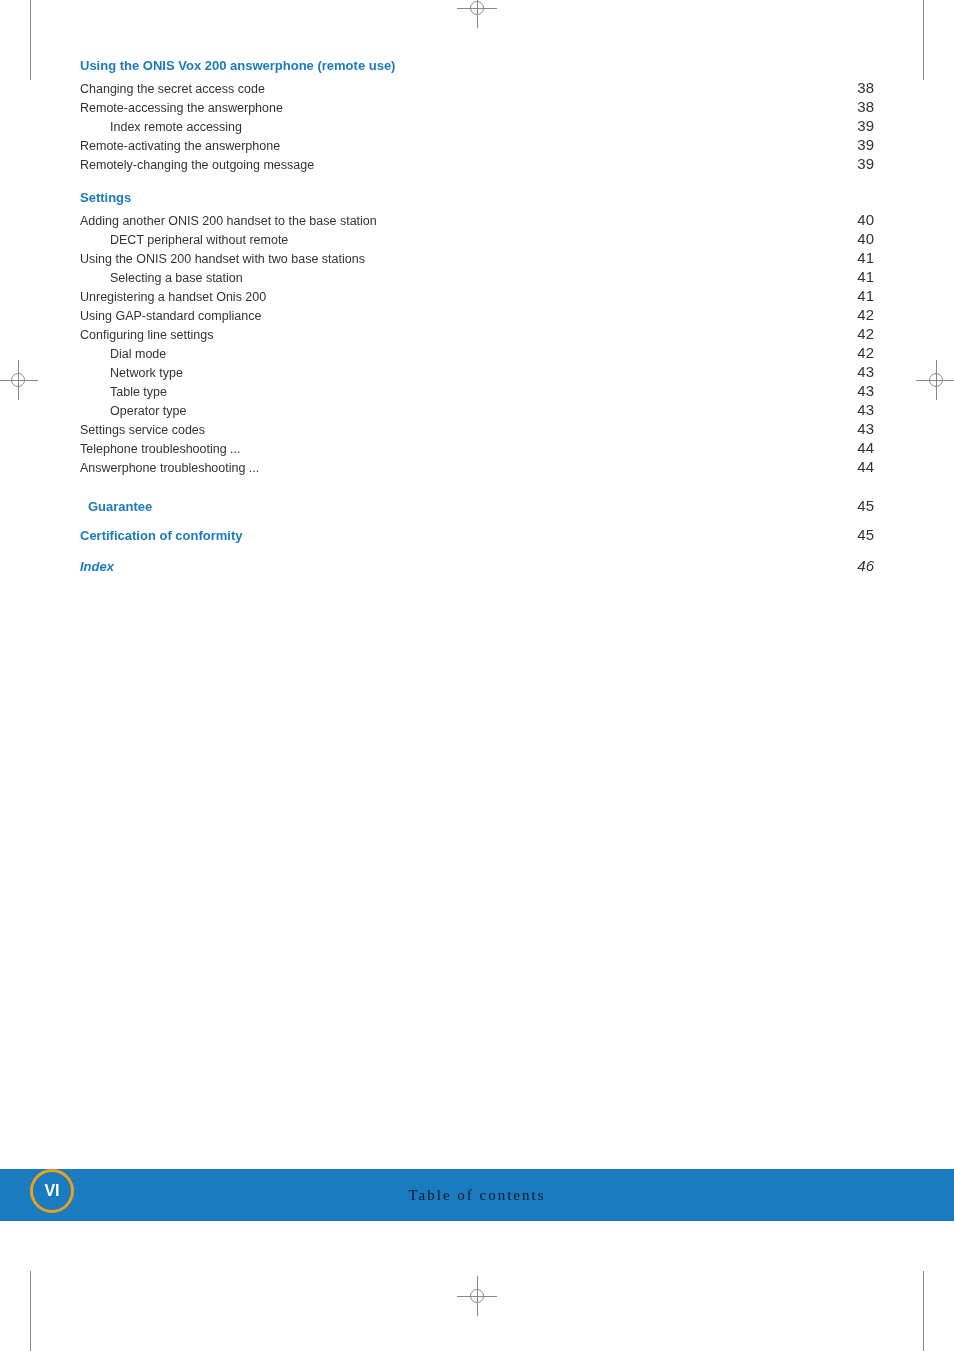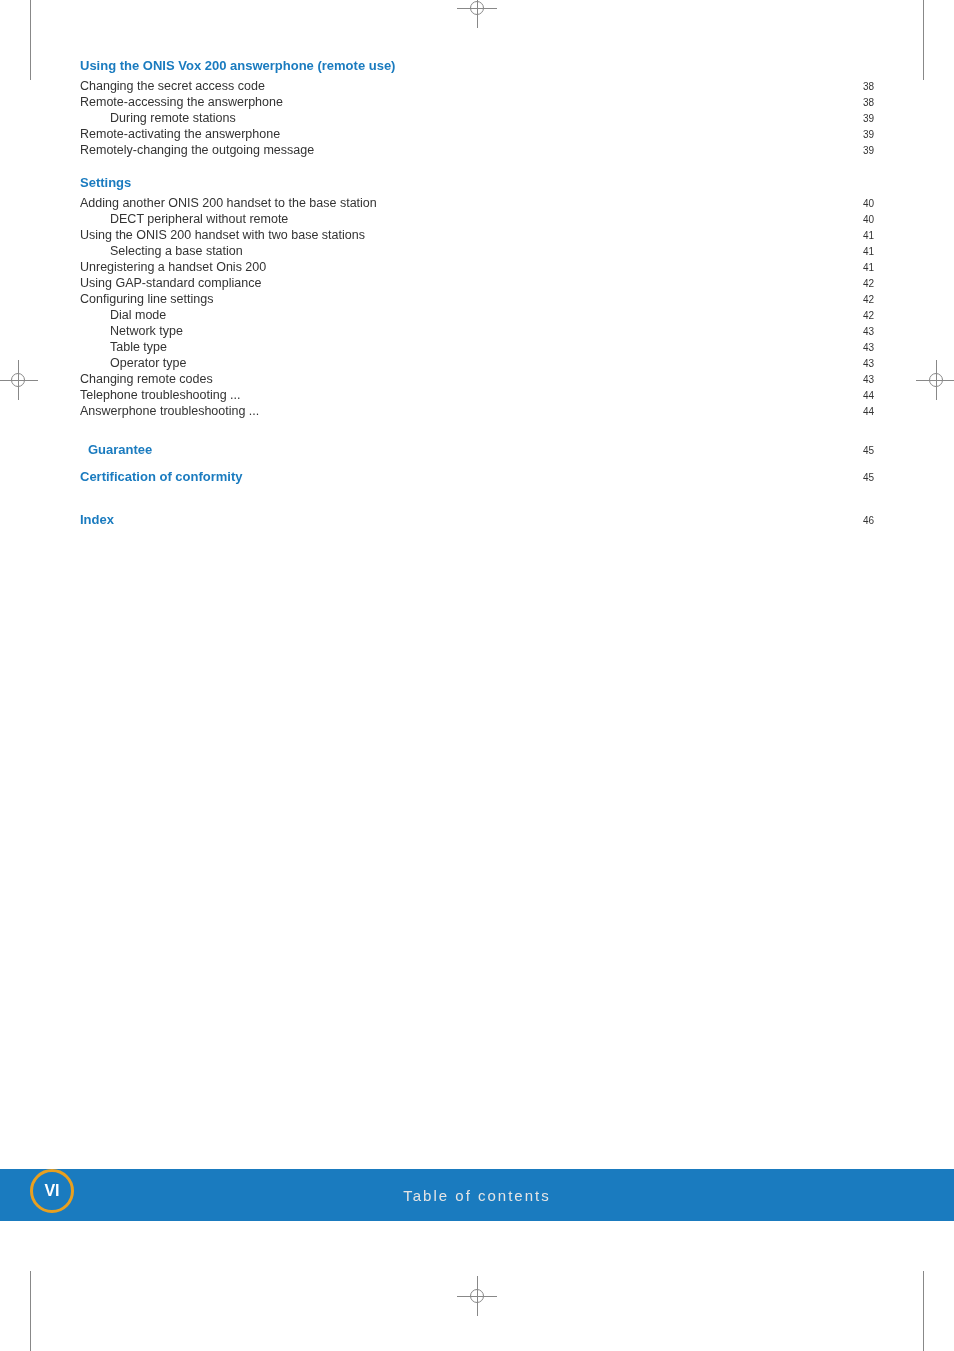--- a/index.html
+++ b/index.html
@@ -123,21 +123,21 @@
       padding-left: 30px;
     }
 
     .toc-entry-text {
       flex: 1;
     }
 
     .toc-entry-page {
       min-width: 30px;
       text-align: right;
-      font-size: 10px;
+      font-size: 15px;
     }
 
     
     .bottom-banner {
       position: absolute;
       bottom: 130px;
       left: 0;
       right: 0;
       height: 52px;
       background: #1a7bbf;
@@ -157,24 +157,25 @@
       display: flex;
       align-items: center;
       justify-content: center;
       color: white;
       font-weight: bold;
       font-size: 16px;
       top: 0;
     }
 
     .banner-text {
-      color: #e5e5e5;
+      color: #0f172a;
       font-size: 15px;
       letter-spacing: 2px;
       font-weight: normal;
+      font-family: Liberation Serif, serif;
     }
 
     
     .bottom-crosshair {
       position: absolute;
       bottom: 55px;
       left: 50%;
       transform: translateX(-50%);
     }
 
@@ -224,21 +225,21 @@
 
       <div class="toc-entry">
         <span class="toc-entry-text">Changing the secret access code</span>
         <span class="toc-entry-page">38</span>
       </div>
       <div class="toc-entry">
         <span class="toc-entry-text">Remote-accessing the answerphone</span>
         <span class="toc-entry-page">38</span>
       </div>
       <div class="toc-entry indent1">
-        <span class="toc-entry-text">During remote stations</span>
+        <span class="toc-entry-text">Index remote accessing</span>
         <span class="toc-entry-page">39</span>
       </div>
       <div class="toc-entry">
         <span class="toc-entry-text">Remote-activating the answerphone</span>
         <span class="toc-entry-page">39</span>
       </div>
       <div class="toc-entry">
         <span class="toc-entry-text">Remotely-changing the outgoing message</span>
         <span class="toc-entry-page">39</span>
       </div>
@@ -285,21 +286,21 @@
       </div>
       <div class="toc-entry indent1">
         <span class="toc-entry-text">Table type</span>
         <span class="toc-entry-page">43</span>
       </div>
       <div class="toc-entry indent1">
         <span class="toc-entry-text">Operator type</span>
         <span class="toc-entry-page">43</span>
       </div>
       <div class="toc-entry">
-        <span class="toc-entry-text">Changing remote codes</span>
+        <span class="toc-entry-text">Settings service codes</span>
         <span class="toc-entry-page">43</span>
       </div>
       <div class="toc-entry">
         <span class="toc-entry-text">Telephone troubleshooting ...</span>
         <span class="toc-entry-page">44</span>
       </div>
       <div class="toc-entry">
         <span class="toc-entry-text">Answerphone troubleshooting ...</span>
         <span class="toc-entry-page">44</span>
       </div>
@@ -312,21 +313,21 @@
       </div>
     </div>
 
     <div style="margin-top: 4px;">
       <div class="toc-entry">
         <span class="toc-entry-text section-heading" style="margin: 0;">Certification of conformity</span>
         <span class="toc-entry-page">45</span>
       </div>
     </div>
 
-    <div style="margin-top: 28px;">
+    <div style="margin-top: 14px; font-style: italic;">
       <div class="toc-entry">
         <span class="toc-entry-text section-heading" style="margin: 0;">Index</span>
         <span class="toc-entry-page">46</span>
       </div>
     </div>
 
   </div>
 
   <div class="bottom-banner">
     <div class="banner-circle">

